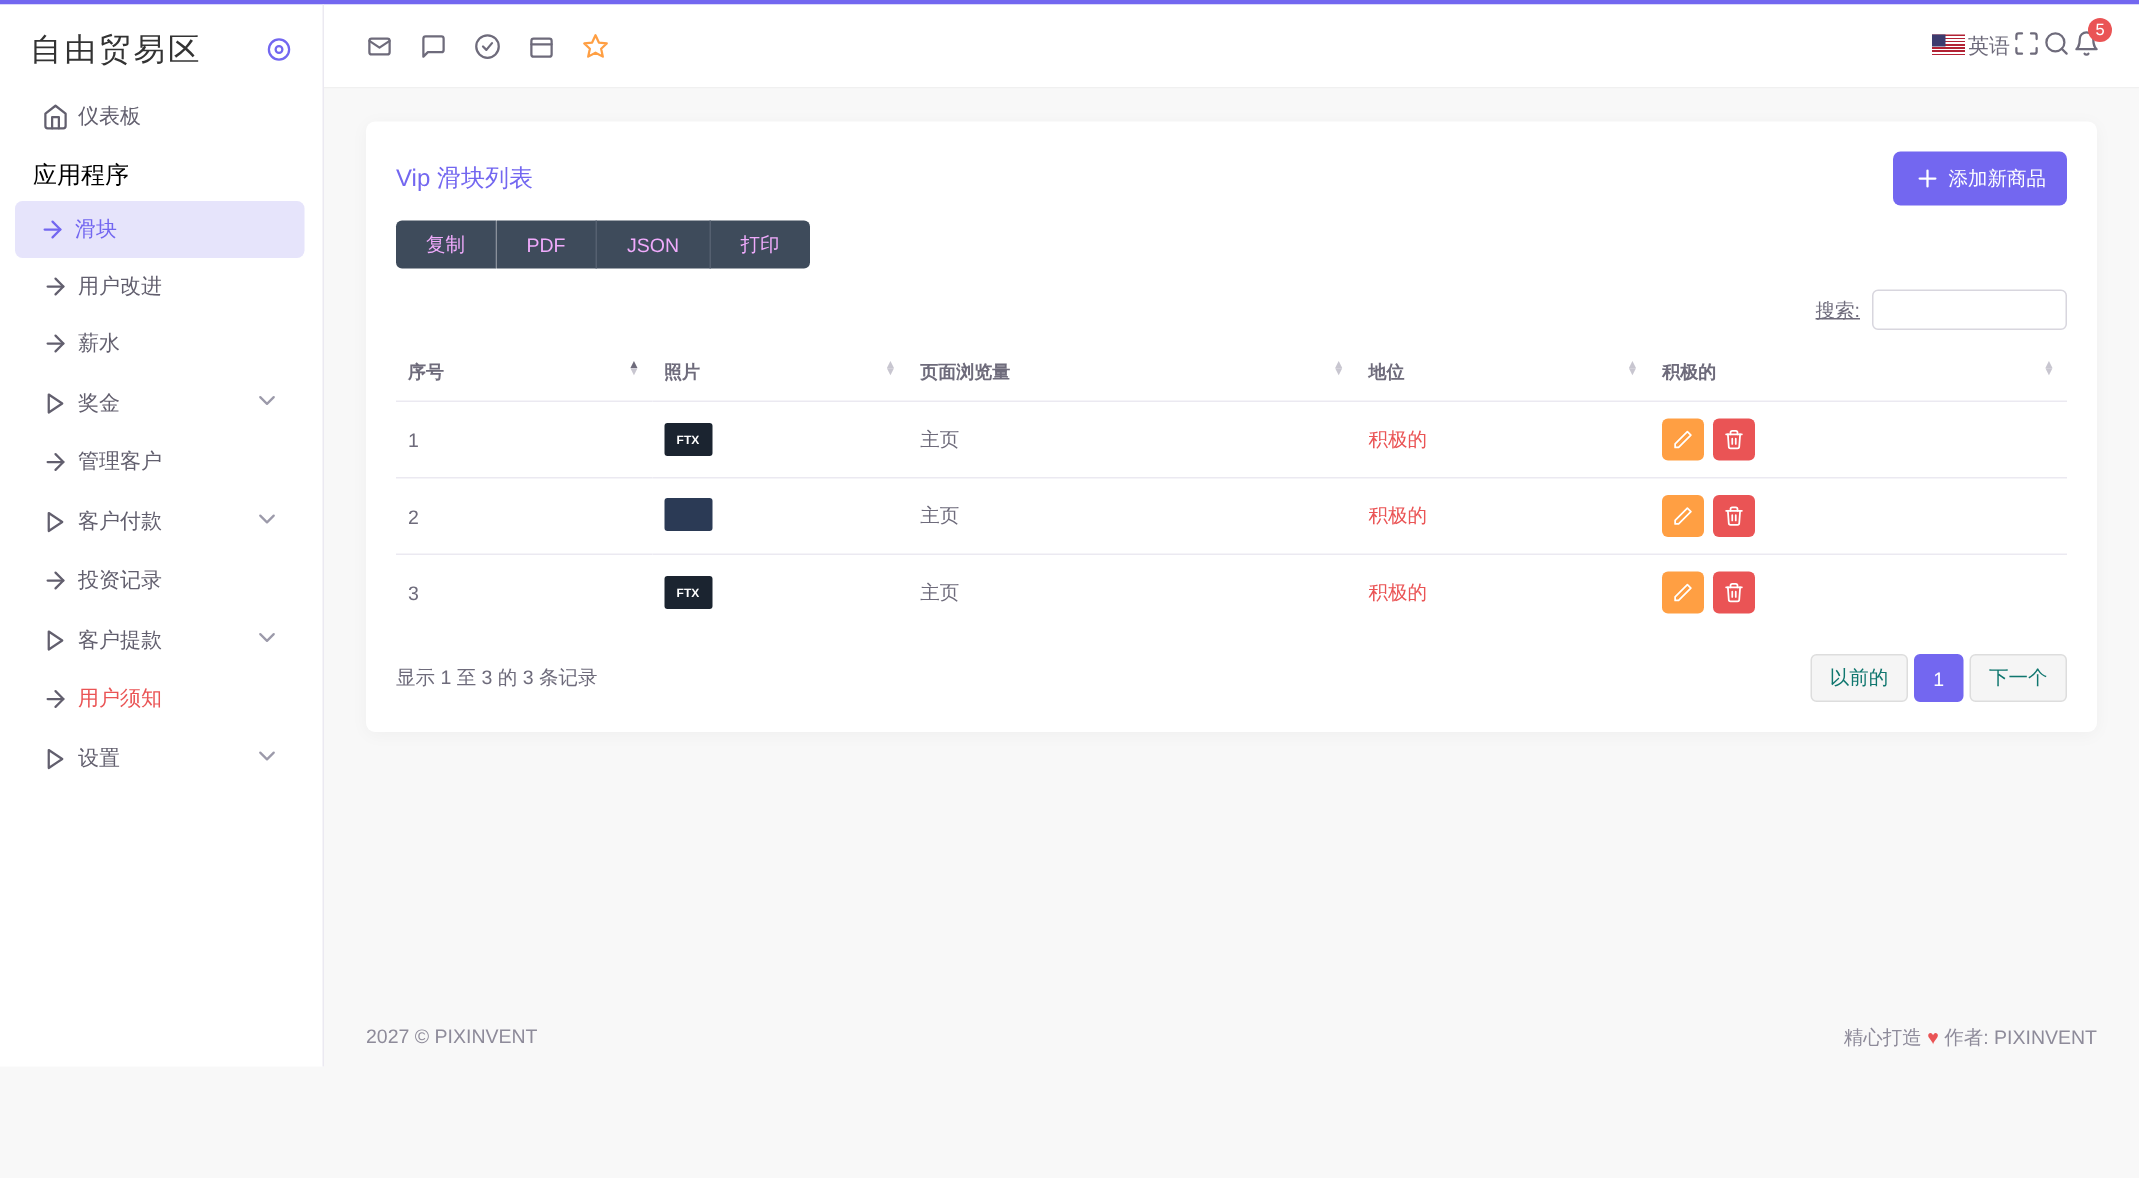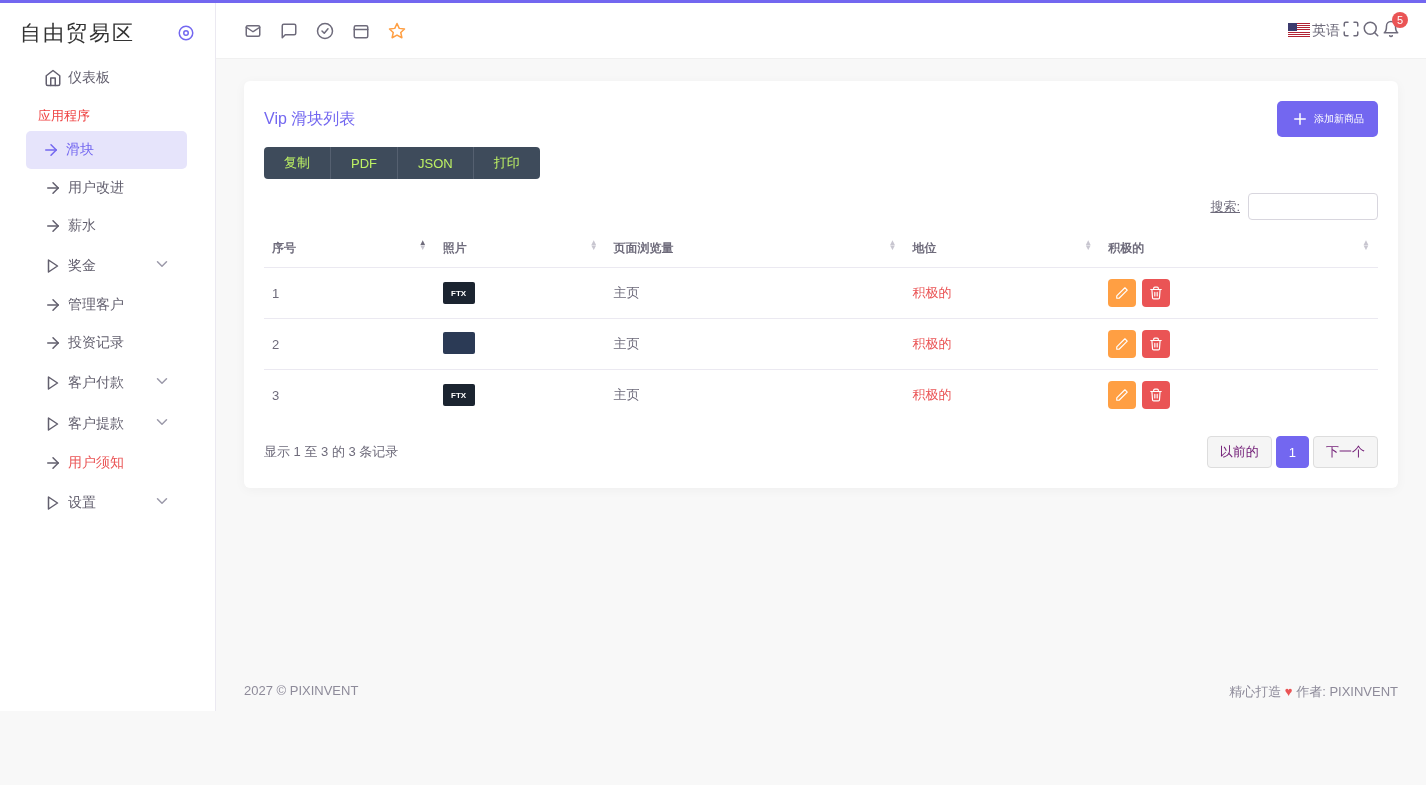--- a/index.html
+++ b/index.html
@@ -6,22 +6,22 @@
   body { font-family: -apple-system, BlinkMacSystemFont, "Segoe UI", Arial, sans-serif; background: #f8f8f8; color: #6e6b7b; font-size: 14px; width: 1426px; height: 785px; overflow: hidden; }
   
   .topline { height: 3px; background: #7367f0; width: 100%; }
   .layout { display: flex; height: 708px; }
   
   
   .sidebar { width: 216px; background: #fff; border-right: 1px solid #ebe9f1; height: 100%; overflow-y: auto; }
   .brand { display: flex; align-items: center; justify-content: space-between; padding: 16px 20px 10px 20px; }
   .brand-title { font-size: 21px; font-weight: 500; color: #333; letter-spacing: 2px; }
   .brand-toggle { color: #7367f0; display: inline-flex; }
-  .nav-section { padding: 2px 16px; }
-  .nav-header { font-size: 13px; padding: 10px 22px 6px 22px; color: #ef4444; }
+  .nav-section { padding: 2px 0; }
+  .nav-header { font-size: 16px; padding: 10px 22px 6px 22px; color: #000000; }
   .nav-item { display: flex; align-items: center; padding: 10px 16px; margin: 0 12px; border-radius: 5px; cursor: pointer; color: #625f6e; }
   .nav-item.active { background: #e6e4fb; color: #7367f0; margin-left: 10px; }
   .nav-item .icon { width: 24px; display: inline-flex; justify-content: flex-start; }
   .nav-item .label { flex: 1; font-size: 14px; }
   .nav-item .chev { color: #9c9aaa; }
   .user-notice { color: #ea5455; }
   
   
   .main { flex: 1; display: flex; flex-direction: column; height: 100%; }
   .topbar { height: 56px; background: #fff; display: flex; align-items: center; padding: 0 26px 0 28px; border-bottom: 1px solid #f0f0f0; }
@@ -32,24 +32,24 @@
   .flag { width: 22px; height: 15px; background: linear-gradient(to bottom, #b22234 0 7%, #fff 7% 14%, #b22234 14% 21%, #fff 21% 28%, #b22234 28% 35%, #fff 35% 42%, #b22234 42% 50%, #fff 50% 57%, #b22234 57% 64%, #fff 64% 71%, #b22234 71% 78%, #fff 78% 85%, #b22234 85% 92%, #fff 92% 100%); position: relative; }
   .flag::before { content:""; position:absolute; left:0; top:0; width:9px; height:8px; background:#3c3b6e; }
   .lang { color: #6e6b7b; }
   .bell-wrap { position: relative; display: inline-flex; }
   .badge { position: absolute; top: -8px; right: -8px; background: #ea5455; color: #fff; font-size: 11px; width: 16px; height: 16px; border-radius: 50%; display: flex; align-items: center; justify-content: center; }
   
   .content { flex: 1; padding: 22px 28px; overflow-y: auto; }
   .card { background: #fff; border-radius: 6px; box-shadow: 0 2px 12px rgba(0,0,0,0.04); padding: 20px; }
   .card-header { display: flex; align-items: center; justify-content: space-between; margin-bottom: 10px; }
   .card-title { color: #7367f0; font-size: 16px; font-weight: 500; }
-  .btn-primary { background: #7367f0; color: #fff; border: none; border-radius: 5px; padding: 9px 14px; display: inline-flex; align-items: center; gap: 5px; font-size: 10px; cursor: pointer; }
+  .btn-primary { background: #7367f0; color: #fff; border: none; border-radius: 5px; padding: 9px 14px; display: inline-flex; align-items: center; gap: 5px; font-size: 13px; cursor: pointer; }
   
   .export-bar { display: flex; margin-bottom: 14px; }
-  .export-btn { background: #3e4b5b; color: #bef264; border: none; padding: 7px 20px; font-size: 13px; cursor: pointer; border-right: 1px solid #556070; }
+  .export-btn { background: #3e4b5b; color: #f0abfc; border: none; padding: 7px 20px; font-size: 13px; cursor: pointer; border-right: 1px solid #556070; }
   .export-btn:first-child { border-radius: 4px 0 0 4px; }
   .export-btn:last-child { border-radius: 0 4px 4px 0; border-right: none; }
   
   .search-row { display: flex; justify-content: flex-end; align-items: center; margin-bottom: 10px; gap: 8px; text-decoration: underline; }
   .search-row label { font-size: 13px; }
   .search-row input { border: 1px solid #d8d6de; border-radius: 4px; padding: 5px 8px; width: 130px; }
   
   table { width: 100%; border-collapse: collapse; }
   thead th { text-align: left; font-size: 12px; font-weight: 600; color: #6e6b7b; padding: 10px 8px; border-bottom: 1px solid #ebe9f1; position: relative; }
   .sort-i { float: right; display: flex; flex-direction: column; line-height: 5px; font-size: 8px; color: #c8c6d0; }
@@ -59,21 +59,21 @@
   .thumb.blue { background: #2b3a55; }
   .status-red { color: #ea5455; }
   .row-actions { display: flex; gap: 6px; }
   .act-btn { width: 28px; height: 28px; border: none; border-radius: 4px; color: #fff; cursor: pointer; display: inline-flex; align-items: center; justify-content: center; }
   .act-edit { background: #ff9f43; }
   .act-del { background: #ea5455; }
   
   .table-footer { display: flex; justify-content: space-between; align-items: center; margin-top: 16px; font-size: 13px; }
   .pagi { display: flex; gap: 4px; }
   .pagi button { border: 1px solid #ddd; background: #fff; border-radius: 4px; padding: 6px 12px; font-size: 13px; color: #888; cursor: pointer; }
-  .pagi button.disabled { color: #701a75; background: #f5f5f5; cursor: not-allowed; }
+  .pagi button.disabled { color: #0f766e; background: #f5f5f5; cursor: not-allowed; }
   .pagi button.active { background: #7367f0; color: #fff; border-color: #7367f0; }
   
   .footer { display: flex; justify-content: space-between; padding: 10px 28px; font-size: 13px; color: #8e8b9a; }
   .footer .heart { color: #ea5455; }
   
   svg { width: 18px; height: 18px; stroke: currentColor; fill: none; stroke-width: 2; stroke-linecap: round; stroke-linejoin: round; }
   .act-btn svg { width: 14px; height: 14px; }
 </style>
 </head>
 <body>
@@ -144,36 +144,36 @@
             <svg viewBox="0 0 24 24">
               <line x1="5" y1="12" x2="19" y2="12"></line>
               <polyline points="12 5 19 12 12 19"></polyline>
             </svg>
           </span>
         <span class="label">管理客户</span>
       </div>
       <div class="nav-item">
         <span class="icon">
             <svg viewBox="0 0 24 24">
-              <line x1="5" y1="12" x2="19" y2="12"></line>
-              <polyline points="12 5 19 12 12 19"></polyline>
-            </svg>
-          </span>
-        <span class="label">投资记录</span>
-      </div>
-      <div class="nav-item">
-        <span class="icon">
-            <svg viewBox="0 0 24 24">
               <polygon points="6 4 18 12 6 20 6 4"></polygon>
             </svg>
           </span>
         <span class="label">客户付款</span>
         <span class="chev"><svg viewBox="0 0 24 24" width="14" height="14">
               <polyline points="6 9 12 15 18 9"></polyline>
             </svg></span>
+      </div>
+      <div class="nav-item">
+        <span class="icon">
+            <svg viewBox="0 0 24 24">
+              <line x1="5" y1="12" x2="19" y2="12"></line>
+              <polyline points="12 5 19 12 12 19"></polyline>
+            </svg>
+          </span>
+        <span class="label">投资记录</span>
       </div>
       <div class="nav-item">
         <span class="icon">
             <svg viewBox="0 0 24 24">
               <polygon points="6 4 18 12 6 20 6 4"></polygon>
             </svg>
           </span>
         <span class="label">客户提款</span>
         <span class="chev"><svg viewBox="0 0 24 24" width="14" height="14">
               <polyline points="6 9 12 15 18 9"></polyline>

